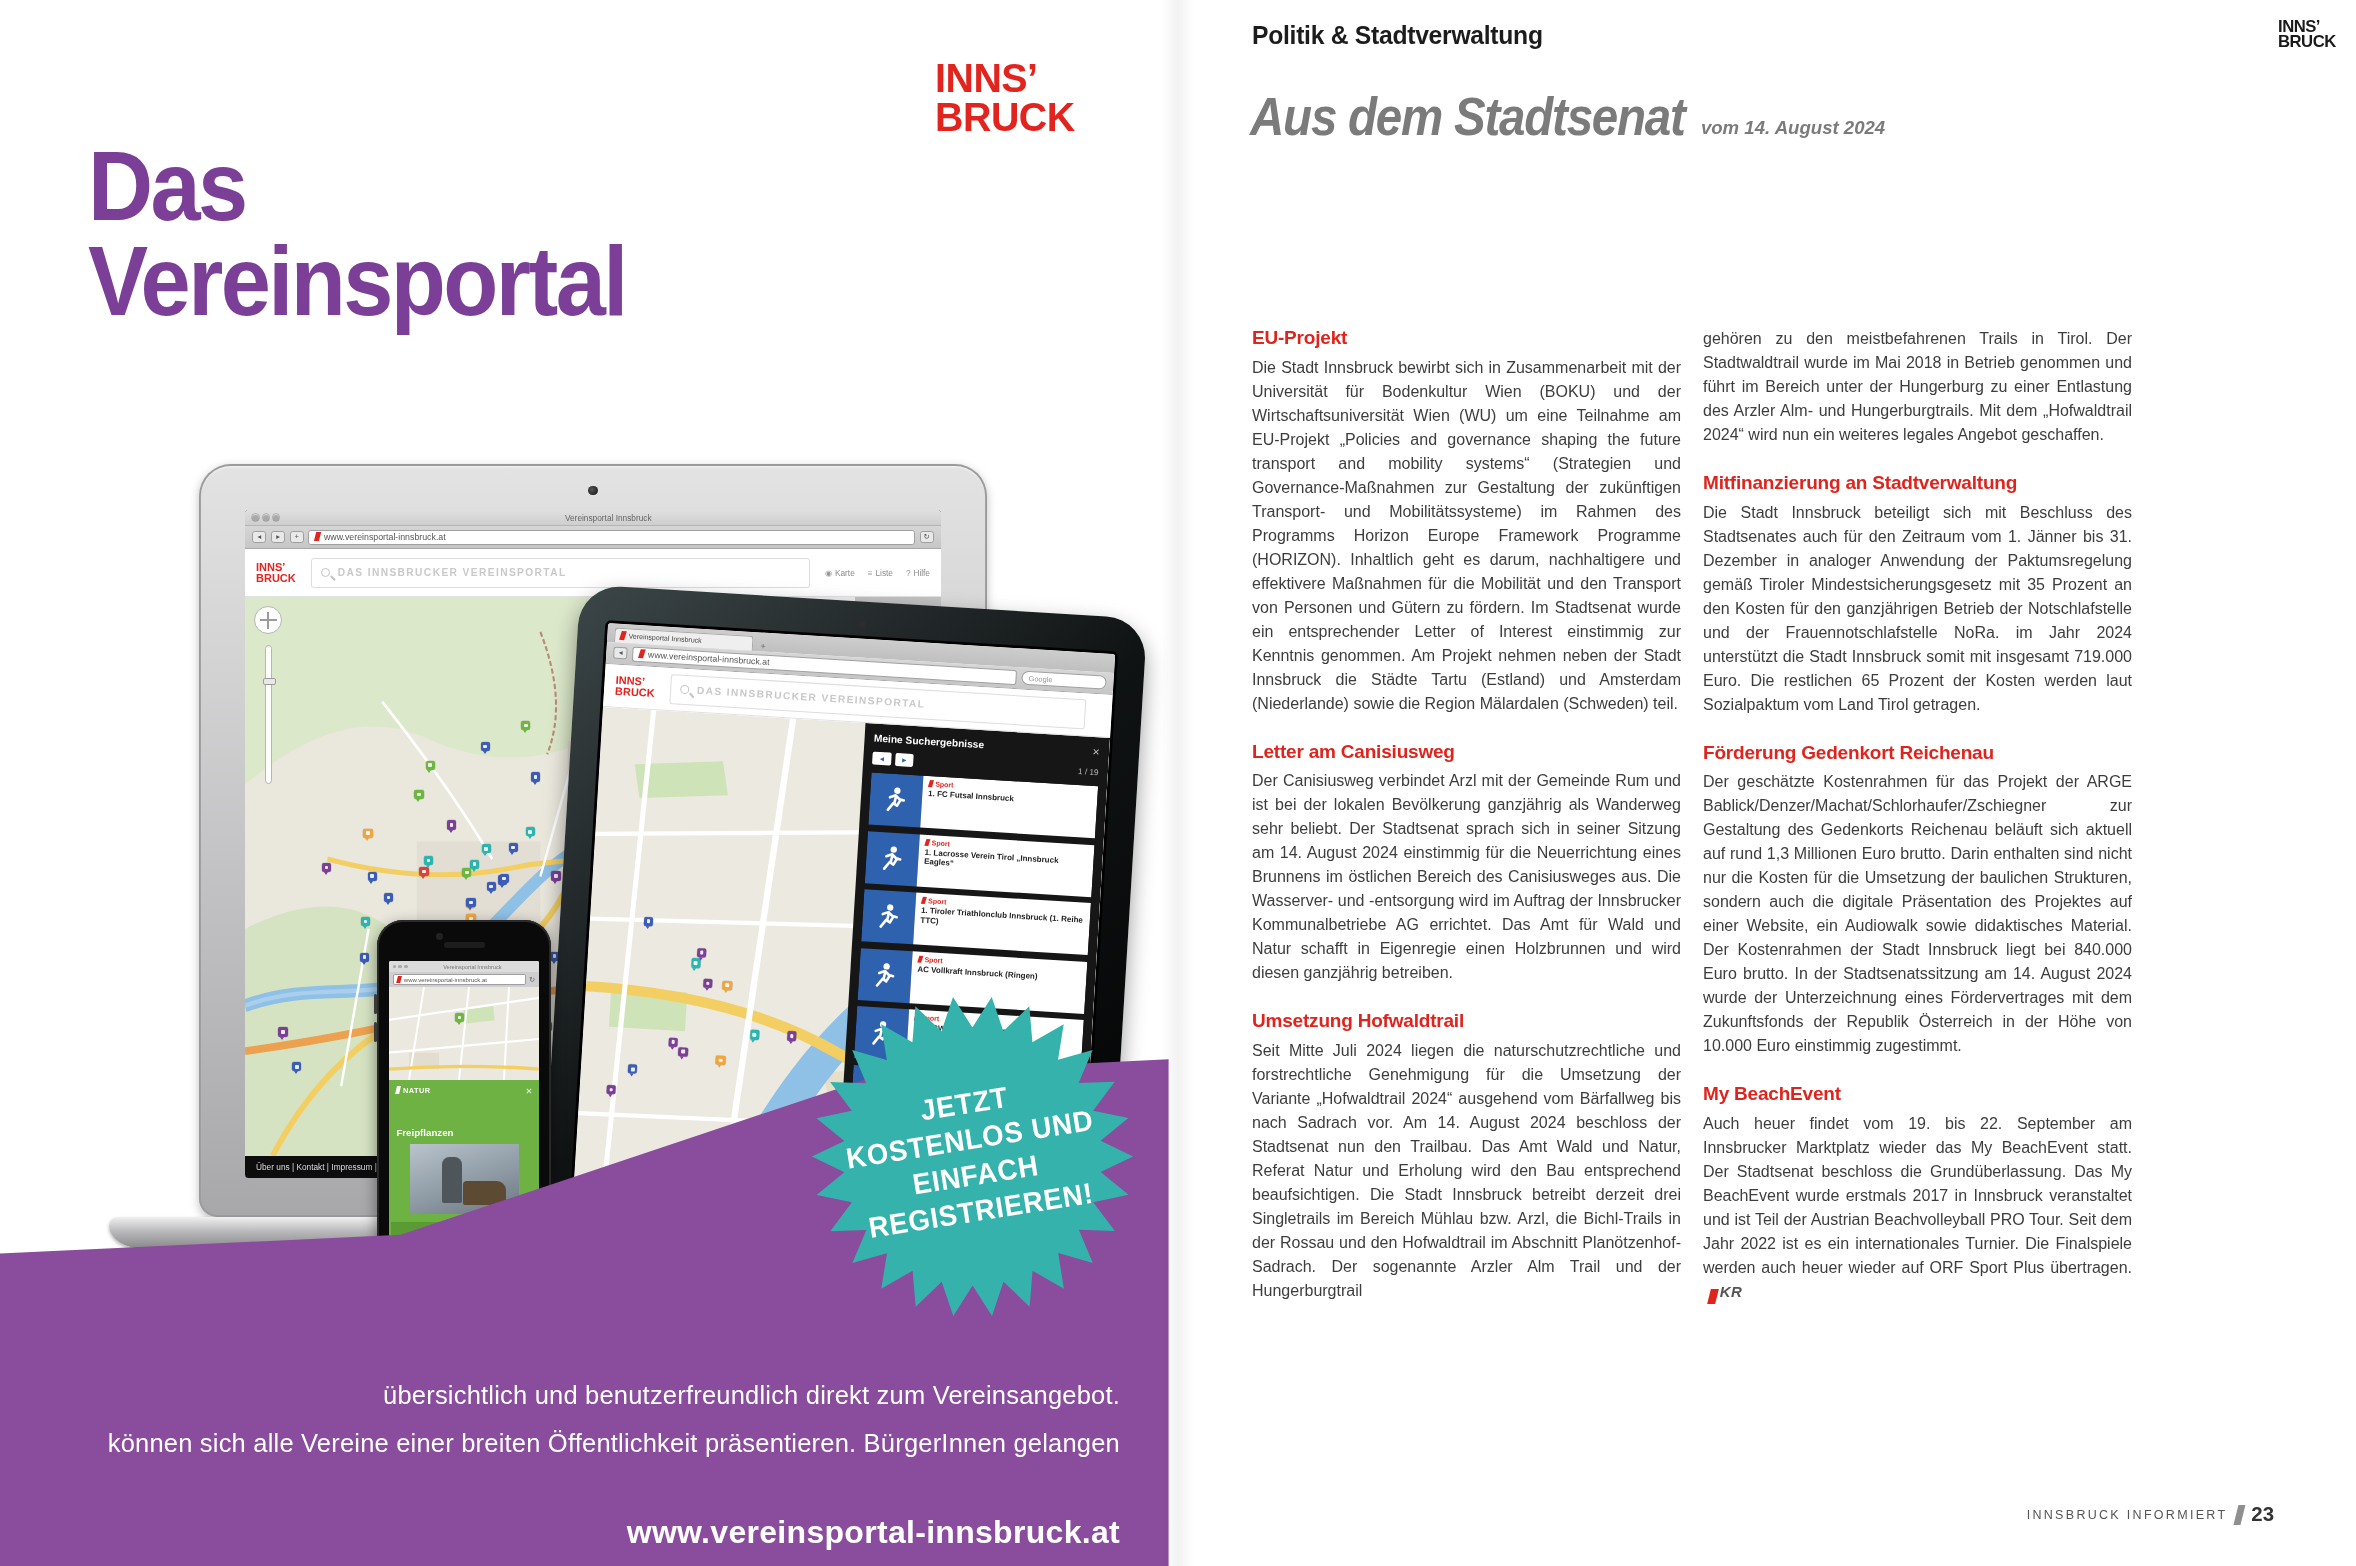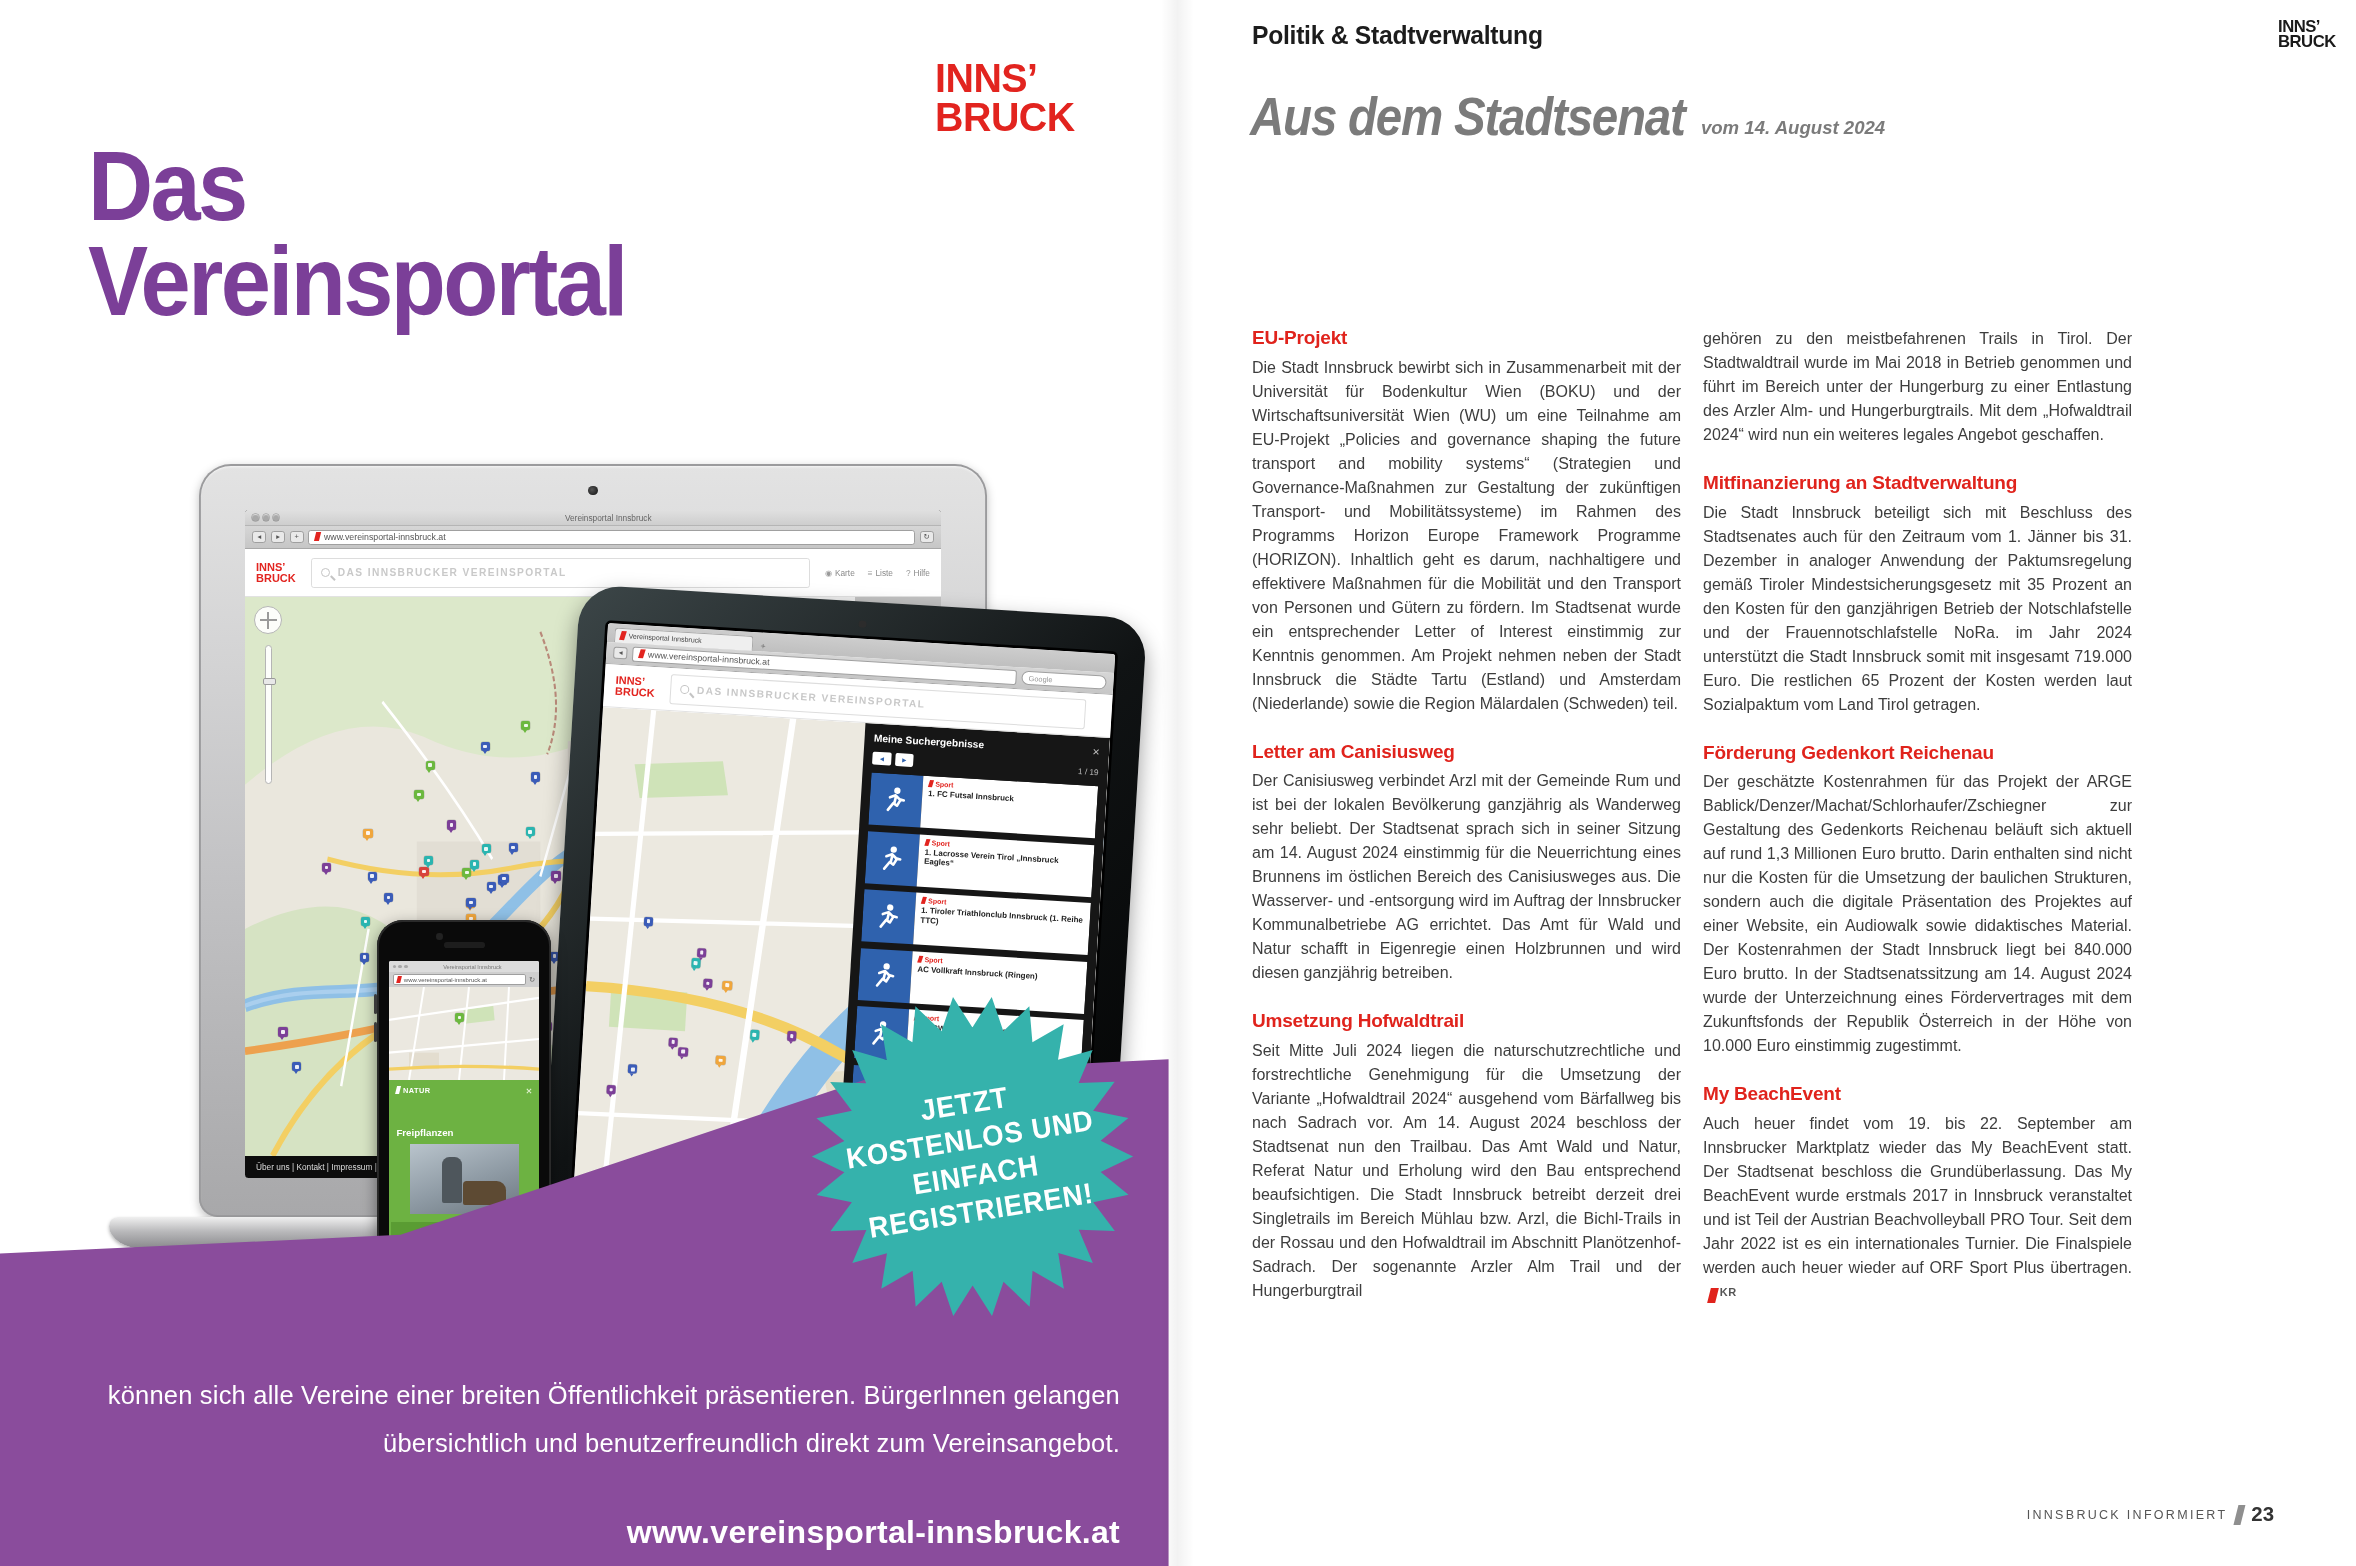--- a/index.html
+++ b/index.html
@@ -190,21 +190,21 @@
     transform:scaleX(.88);transform-origin:left bottom;white-space:nowrap;}
   .headline-date{font-size:18.6px;font-weight:800;font-style:italic;color:#7b7b7b;margin-left:-43px;padding-bottom:8.3px;white-space:nowrap;}
   .col{position:absolute;top:327px;width:429px;}
   #col-1{left:74px;} #col-2{left:525px;}
   .sec h3{font-size:19px;font-weight:800;color:#e0231c;margin:25px 0 6.5px;letter-spacing:-0.2px;}
   .sec:first-child h3{margin-top:0;}
   .sec h3:empty{display:none;}
   .sec p{font-size:16px;line-height:24px;color:#3d3d3d;text-align:justify;margin:0;}
   .slash-mark{display:inline-block;width:8.3px;height:15px;background:#e0231c;transform:skewX(-14deg);
     margin:0 2.8px 0 5.6px;vertical-align:-1.9px;}
-  .initials{font-size:11px;font-weight:700;color:#555;vertical-align:5.6px;letter-spacing:0.5px;}
+  .initials{font-size:15px;font-weight:700;color:#555;vertical-align:5.6px;letter-spacing:0.5px;font-style:italic;}
   .page-footer{position:absolute;right:82px;top:1503px;display:flex;align-items:center;gap:8.3px;}
   .pf-mag{font-size:12.5px;color:#555;letter-spacing:2.3px;}
   .pf-slash{width:7.4px;height:19.5px;background:#8f8f8f;transform:skewX(-14deg);}
   .pf-num{font-size:20.4px;font-weight:700;color:#333;}
 </style>
 </head>
 <body>
 
 <div id="canvas">
 
@@ -679,22 +679,22 @@
         <polygon id="star-poly" fill="#35b2ac" points="195.7,3.2 208.2,40.0 236.2,13.2 239.5,51.9 273.2,32.5 267.1,70.9 304.4,60.2 289.3,95.9 328.1,94.5 304.9,125.6 342.9,133.5 313.0,158.1 348.0,174.9 313.0,191.6 343.0,216.3 305.0,224.2 328.3,255.3 289.5,253.9 304.6,289.6 267.3,279.0 273.4,317.3 239.7,298.0 236.5,336.7 208.4,309.9 196.0,346.7 175.1,314.0 154.3,346.8 141.8,310.0 113.8,336.8 110.5,298.1 76.8,317.5 82.9,279.1 45.6,289.8 60.7,254.1 21.9,255.5 45.1,224.4 7.1,216.5 37.0,191.9 2.0,175.1 37.0,158.4 7.0,133.7 45.0,125.8 21.7,94.7 60.5,96.1 45.4,60.4 82.7,71.0 76.6,32.7 110.3,52.0 113.5,13.3 141.6,40.1 154.0,3.3 174.9,36.0"></polygon>
       </svg>
       <div class="badge-text">
         <div class="badge-line">JETZT</div>
         <div class="badge-line">KOSTENLOS UND</div>
         <div class="badge-line">EINFACH</div>
         <div class="badge-line">REGISTRIEREN!</div>
       </div>
     </div>
     <div class="band-copy">
+      <div class="band-line">übersichtlich und benutzerfreundlich direkt zum Vereinsangebot.</div>
       <div class="band-line">können sich alle Vereine einer breiten Öffentlichkeit präsentieren. BürgerInnen gelangen</div>
-      <div class="band-line">übersichtlich und benutzerfreundlich direkt zum Vereinsangebot.</div>
     </div>
     <div class="band-url">www.vereinsportal-innsbruck.at</div>
   </div>
 
   <div class="page" id="page-right">
     <div class="kicker">Politik &amp; Stadtverwaltung</div>
     <div class="brand brand-right">
       <div>INNS’</div>
       <div>BRUCK</div>
     </div>

